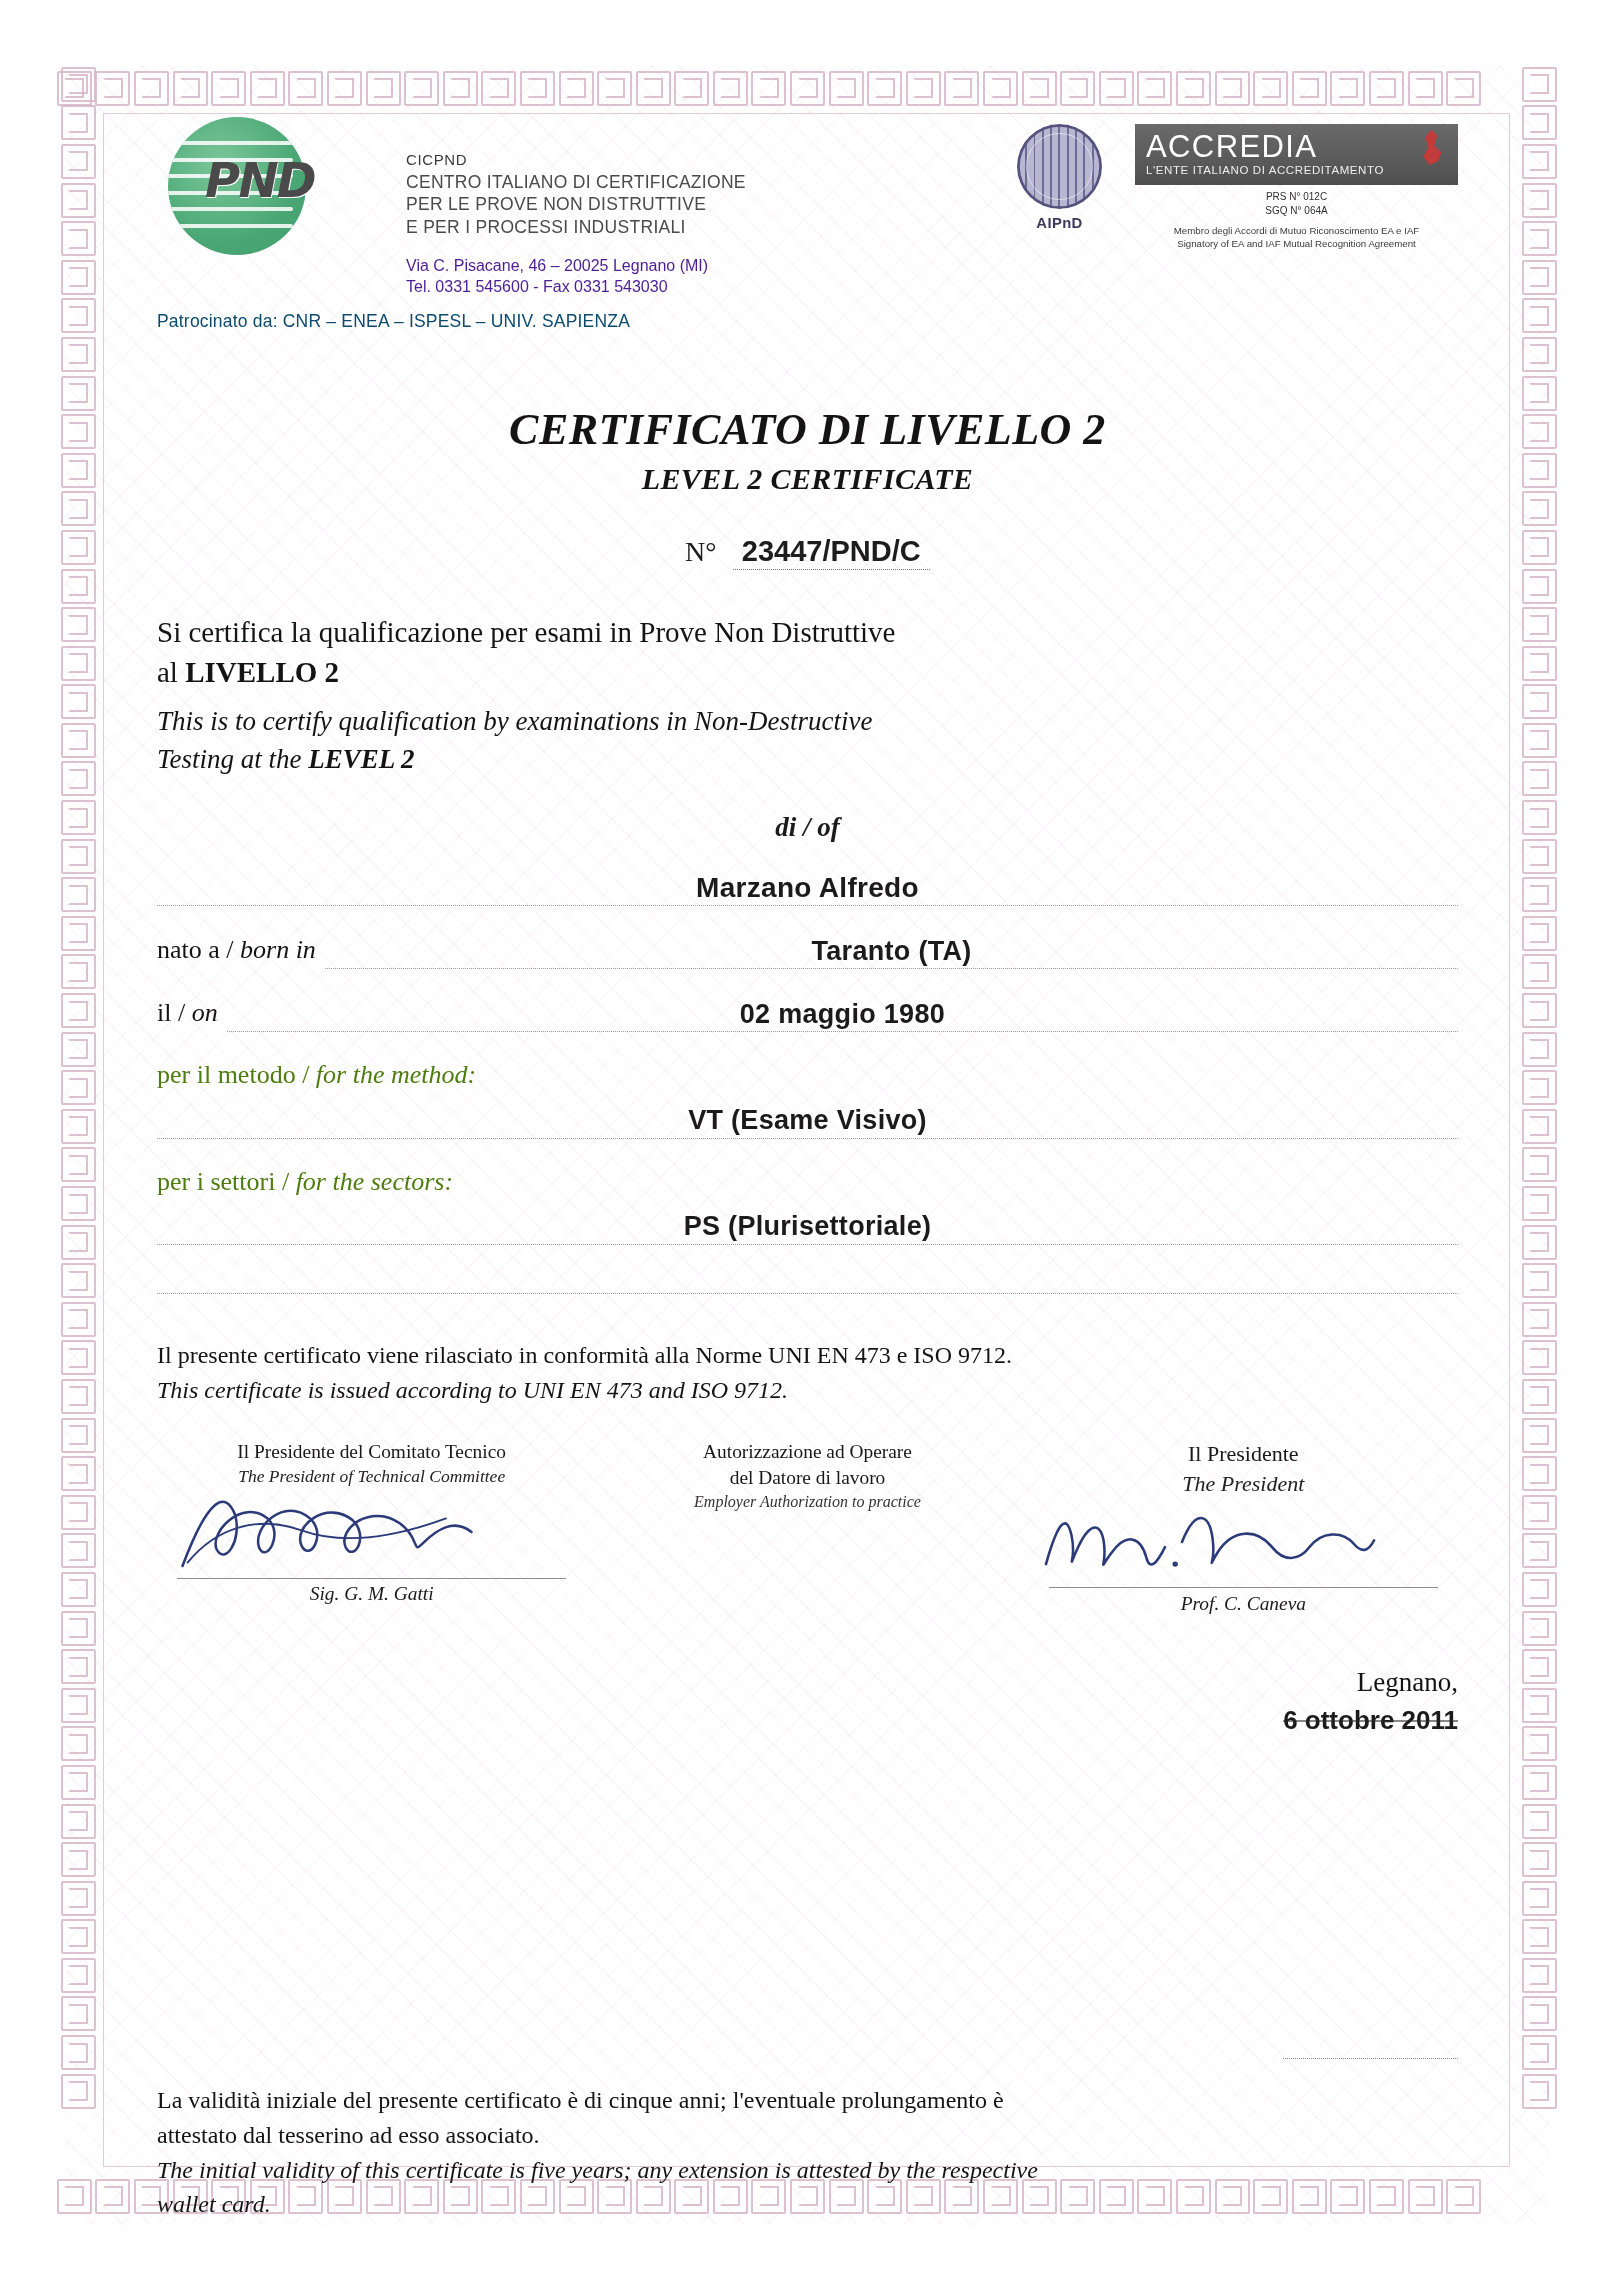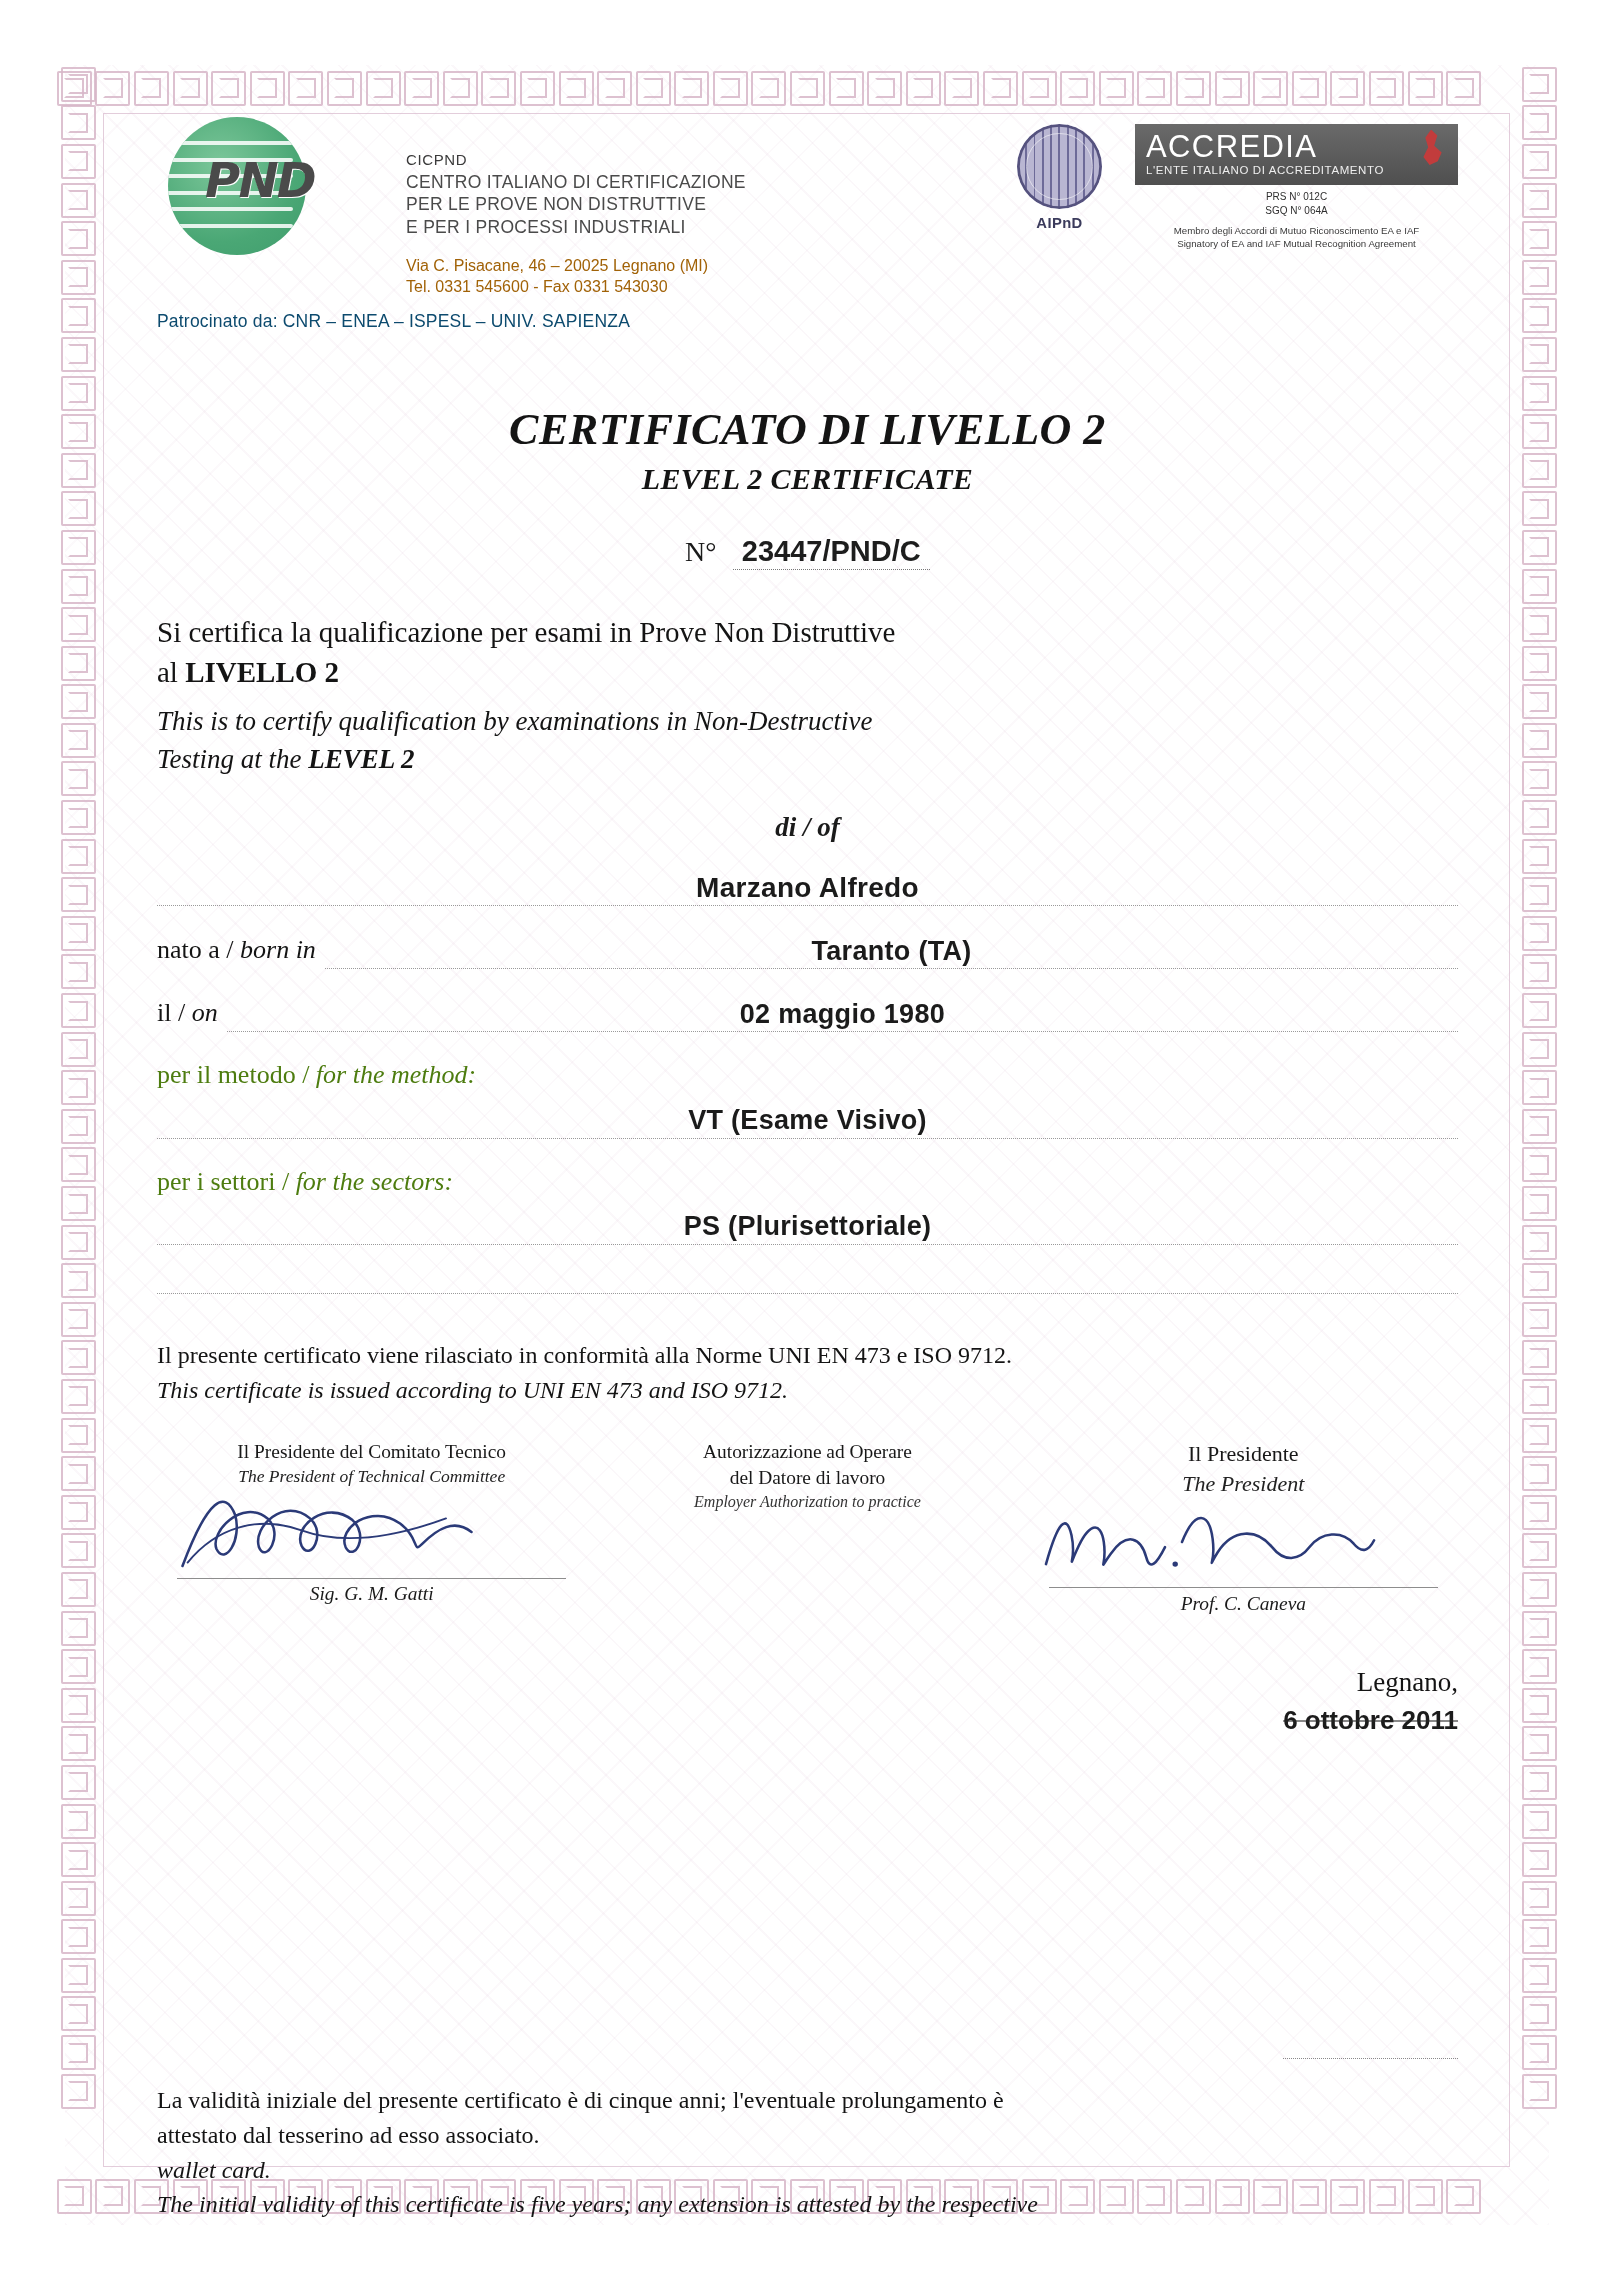--- a/index.html
+++ b/index.html
@@ -159,21 +159,21 @@
   .org-text .line {
     font-size: 17.5px;
     letter-spacing: 0.3px;
     line-height: 1.28;
     color: #4a4a4a;
   }
   .org-contact {
     margin-top: 16.6px;
     font-size: 16px;
     line-height: 1.35;
-    color: #a16207;
+    color: #4c1d95;
   }
 
   .marks {
     flex: 0 0 auto;
     display: flex;
     align-items: flex-start;
     gap: 24px;
     padding-top: 13px;
   }
   .aipnd {
@@ -801,18 +801,18 @@
   <div class="placedate">
     <span class="place">Legnano,</span>
     <span class="dateline">
       <span class="date">6 ottobre 2011</span>
     </span>
   </div>
 
   <div class="validity">
     <div>La validità iniziale del presente certificato è di cinque anni; l'eventuale prolungamento è</div>
     <div>attestato dal tesserino ad esso associato.</div>
+    <div class="en">The initial validity of this certificate is five years; any extension is attested by the respective</div>
     <div class="en">wallet card.</div>
-    <div class="en">The initial validity of this certificate is five years; any extension is attested by the respective</div>
   </div>
 
 </div>
 
 
 </body></html>

